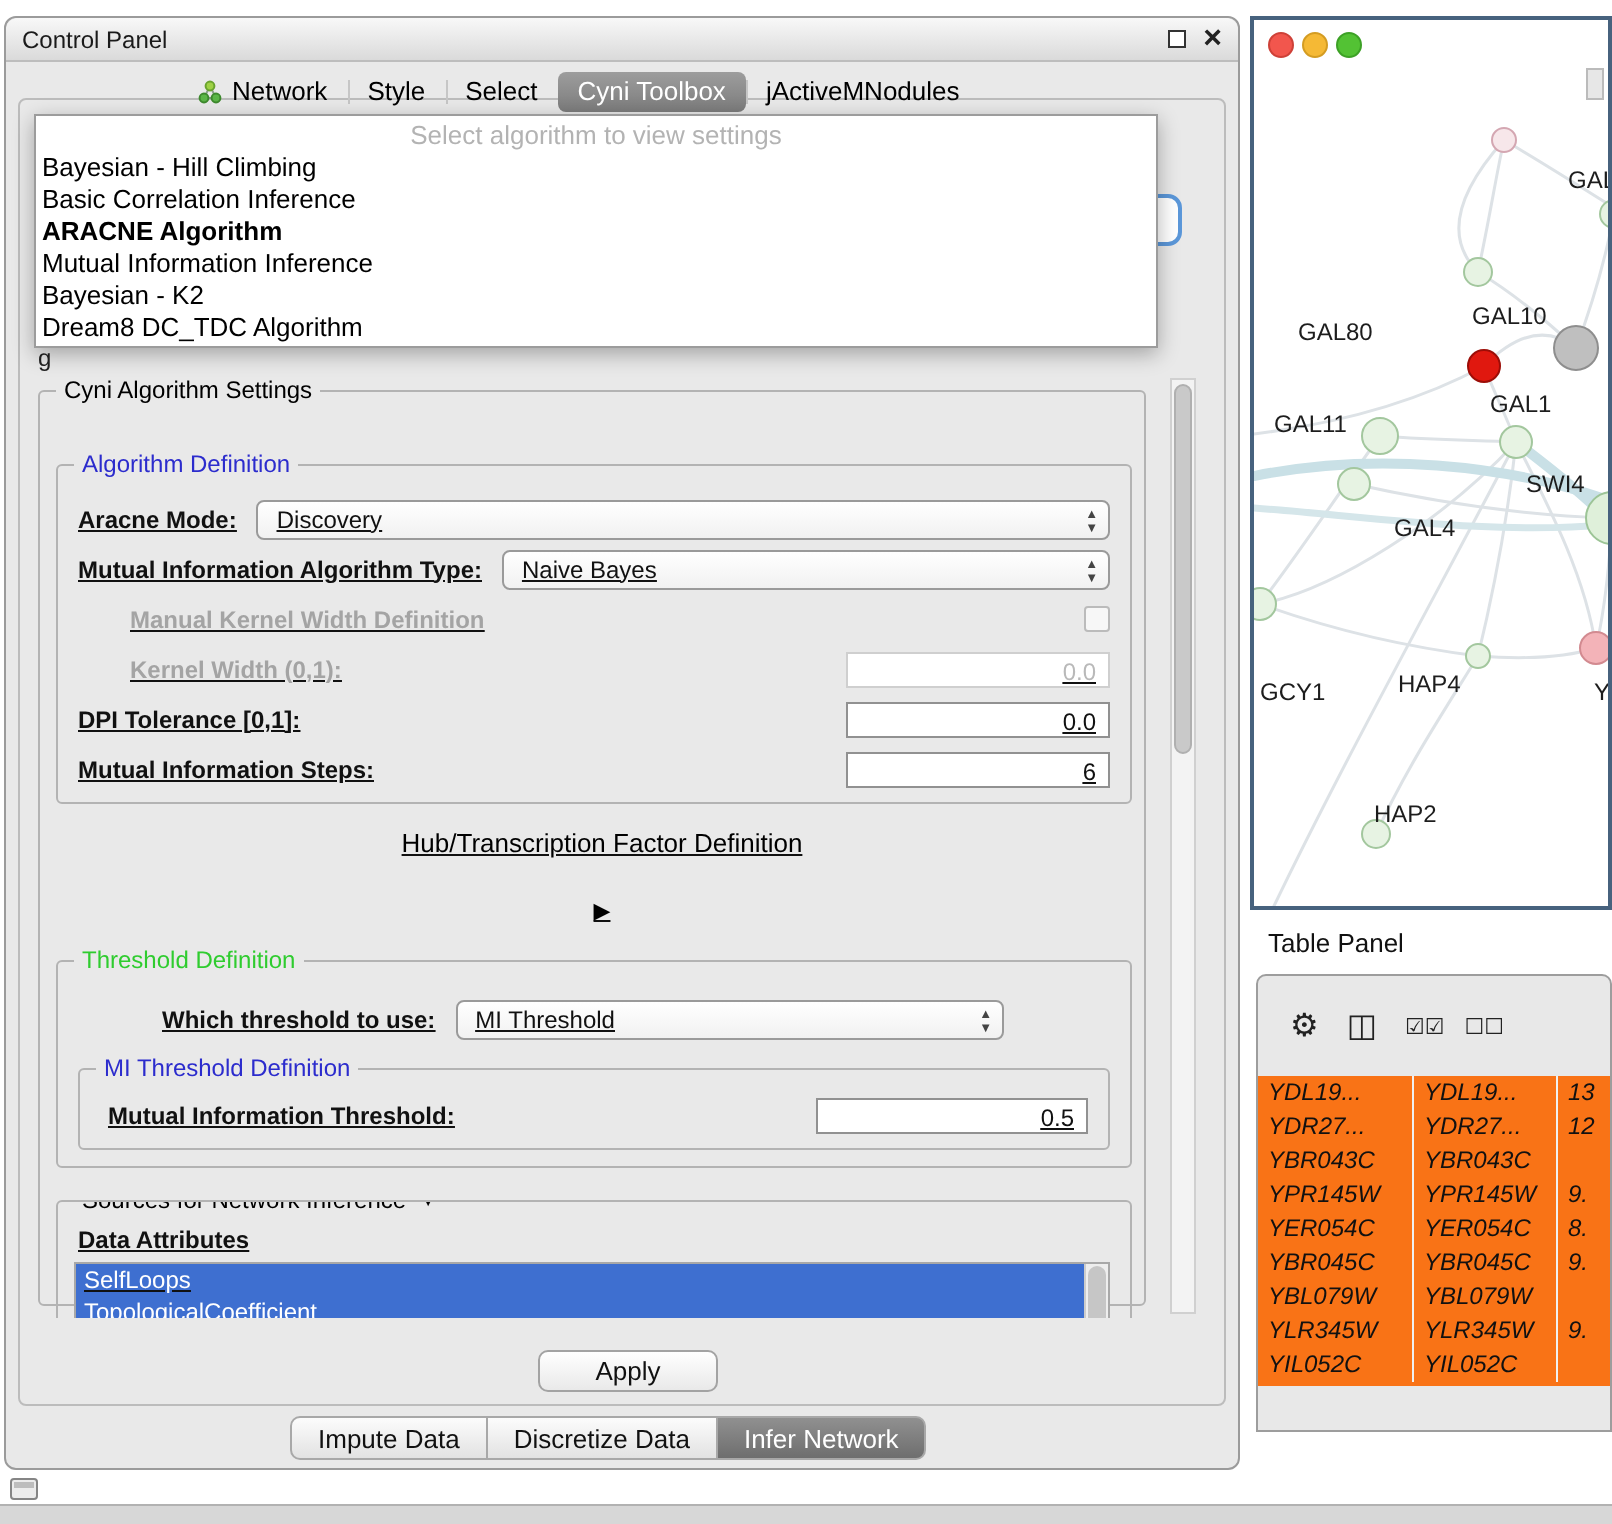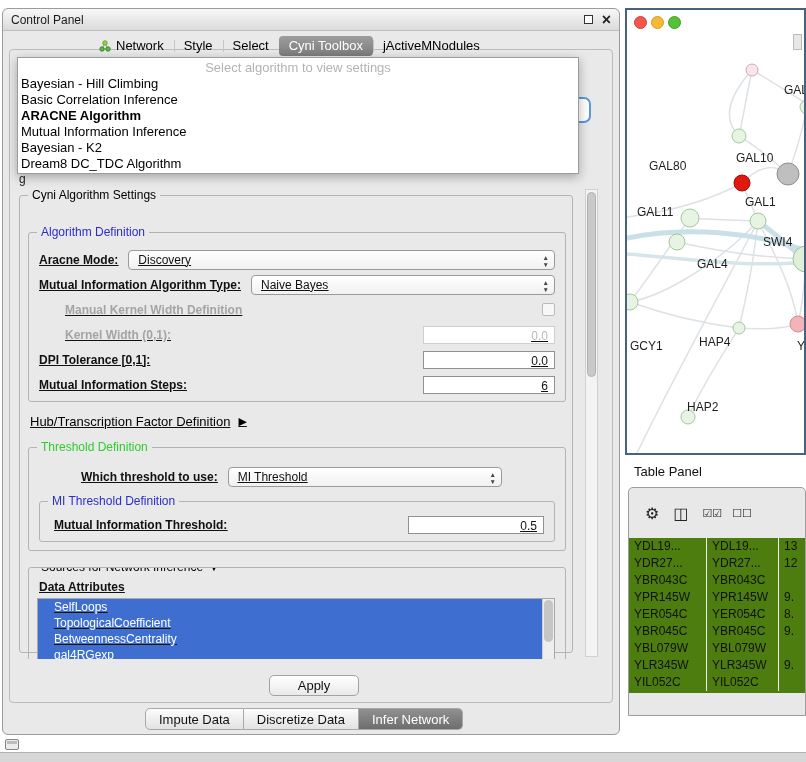--- a/index.html
+++ b/index.html
@@ -52,36 +52,36 @@
   .combo { flex:1; margin-left:10px; height:20px; border:1px solid #9a9a9a; border-radius:4px;
            background:linear-gradient(#ffffff,#f1f1f1); display:flex; align-items:center;
            position:relative; padding-left:9px; font-size:12px; }
   .arrows { position:absolute; right:5px; top:3px; }
   .arrows i { display:block; font-style:normal; font-size:6.5px; line-height:7px; color:#444; text-align:center; }
   .field { margin-left:auto; width:132px; height:18px; line-height:18px; border:1px solid #919191;
            background:#fff; text-align:right; padding-right:6px; font-size:12px; }
   .field.disabled { color:#b9b9b9; border-color:#cfcfcf; }
   .checkbox { margin-left:auto; width:13px; height:13px; border:1px solid #bbb; border-radius:2px; background:#f7f7f7; }
 
-  .hub-row { margin:12px 0 0 10px; font-size:13px; display:flex; align-items:center; gap:8px; color:#000; }
+  .hub-row { margin:12px 0 0 10px; font-size:13px; display:flex; align-items:center; gap:20px; color:#000;flex-direction:column; }
   .tri { font-size:11px; }
 
   .thr-group { margin:18px 6px 0 8px; padding:14px 8px 4px; }
   .row-threshold .lbl { margin-left:42px; }
   .row-threshold .combo { margin-right:53px; }
   .mi-group { margin:14px 2px 4px 2px; padding:8px 8px 6px; }
   .mi-group .lbl { margin-left:4px; }
   .mi-group .field { width:136px; }
 
   .src-group { margin:16px 6px 0 8px; padding:10px 8px 6px; height:94px; overflow:hidden; }
   .src-title { display:flex; gap:6px; align-items:center; }
   .tri-down { font-size:10px; }
   .attr-lbl { margin:2px 0 4px 2px; }
   .listbox { position:relative; height:66px; background:#fff; border:1px solid #a8a8a8; overflow:hidden; margin-right:2px; }
-  .list-item { height:16px; line-height:16px; font-size:12px; padding-left:16px; color:#000; }
+  .list-item { height:16px; line-height:16px; font-size:12px; padding-left:4px; color:#000; }
   .list-item.sel { background:#3e6fd0; color:#fff; }
   .list-scroll { position:absolute; right:0; top:0; bottom:0; width:12px; background:#eee; border-left:1px solid #ccc; }
   .list-thumb { position:absolute; top:1px; left:1px; right:1px; height:42px; background:#c6c6c6; border-radius:5px; }
 
   .v-scrollbar { position:absolute; left:582px; top:180px; width:13px; height:468px; background:#f3f3f3; border:1px solid #d0d0d0; }
   .v-thumb { position:absolute; left:1px; top:2px; width:9px; height:185px; background:#c9c9c9; border:1px solid #b0b0b0; border-radius:5px; }
 
   .apply-btn { position:absolute; left:266px; top:666px; width:90px; height:21px; line-height:20px;
                text-align:center; font-size:13px; background:linear-gradient(#ffffff,#e9e9e9);
                border:1px solid #a3a3a3; border-radius:5px; }
@@ -108,21 +108,21 @@
   .table-panel-label { position:absolute; left:634px; top:464px; font-size:13px; color:#111; }
   .table-panel { position:absolute; left:628px; top:487px; width:178px; height:229px;
                  background:#e8e8e8; border:1px solid #9d9d9d; border-radius:5px 5px 0 0; overflow:hidden; }
   .table-toolbar { height:50px; display:flex; align-items:center; padding-left:16px; }
   .tool-icon { margin-right:14px; font-size:16px; color:#222; }
   .tool-icon:nth-child(3), .tool-icon:nth-child(4) { font-size:11px; margin-right:10px; letter-spacing:0; }
   .table-head { display:grid; grid-template-columns:78px 72px 40px;
                 background:linear-gradient(#e2eaf0,#c8d5df);
                 border-top:1px solid #aab6c0; border-bottom:1px solid #a2aeb8; }
   .hcell { font-size:12px; text-align:center; height:20px; line-height:20px; border-right:1px solid #b2bec8; color:#111; }
-  .table-body { background:#4d7c0f; height:calc(100% - 72px); }
+  .table-body { background:#f97316; height:calc(100% - 72px);font-style:italic; }
   .trow { display:grid; grid-template-columns:78px 72px 40px; }
   .tcell { font-size:12px; height:17px; line-height:17px; padding-left:5px; color:#111;
            border-right:1px solid #f0f0f0; white-space:nowrap; overflow:hidden; }
 
   
   .mini-icon { position:absolute; left:5px; top:739px; width:14px; height:11px;
                border:1px solid #858585; border-radius:2px; background:#ececec; }
   .mini-icon::after { content:''; position:absolute; left:1px; right:1px; top:1px; height:3px; background:#bdbdbd; }
   .bottom-strip { position:absolute; left:0; top:752px; width:806px; height:10px;
                   background:#d7d7d7; border-top:1px solid #b2b2b2; }

